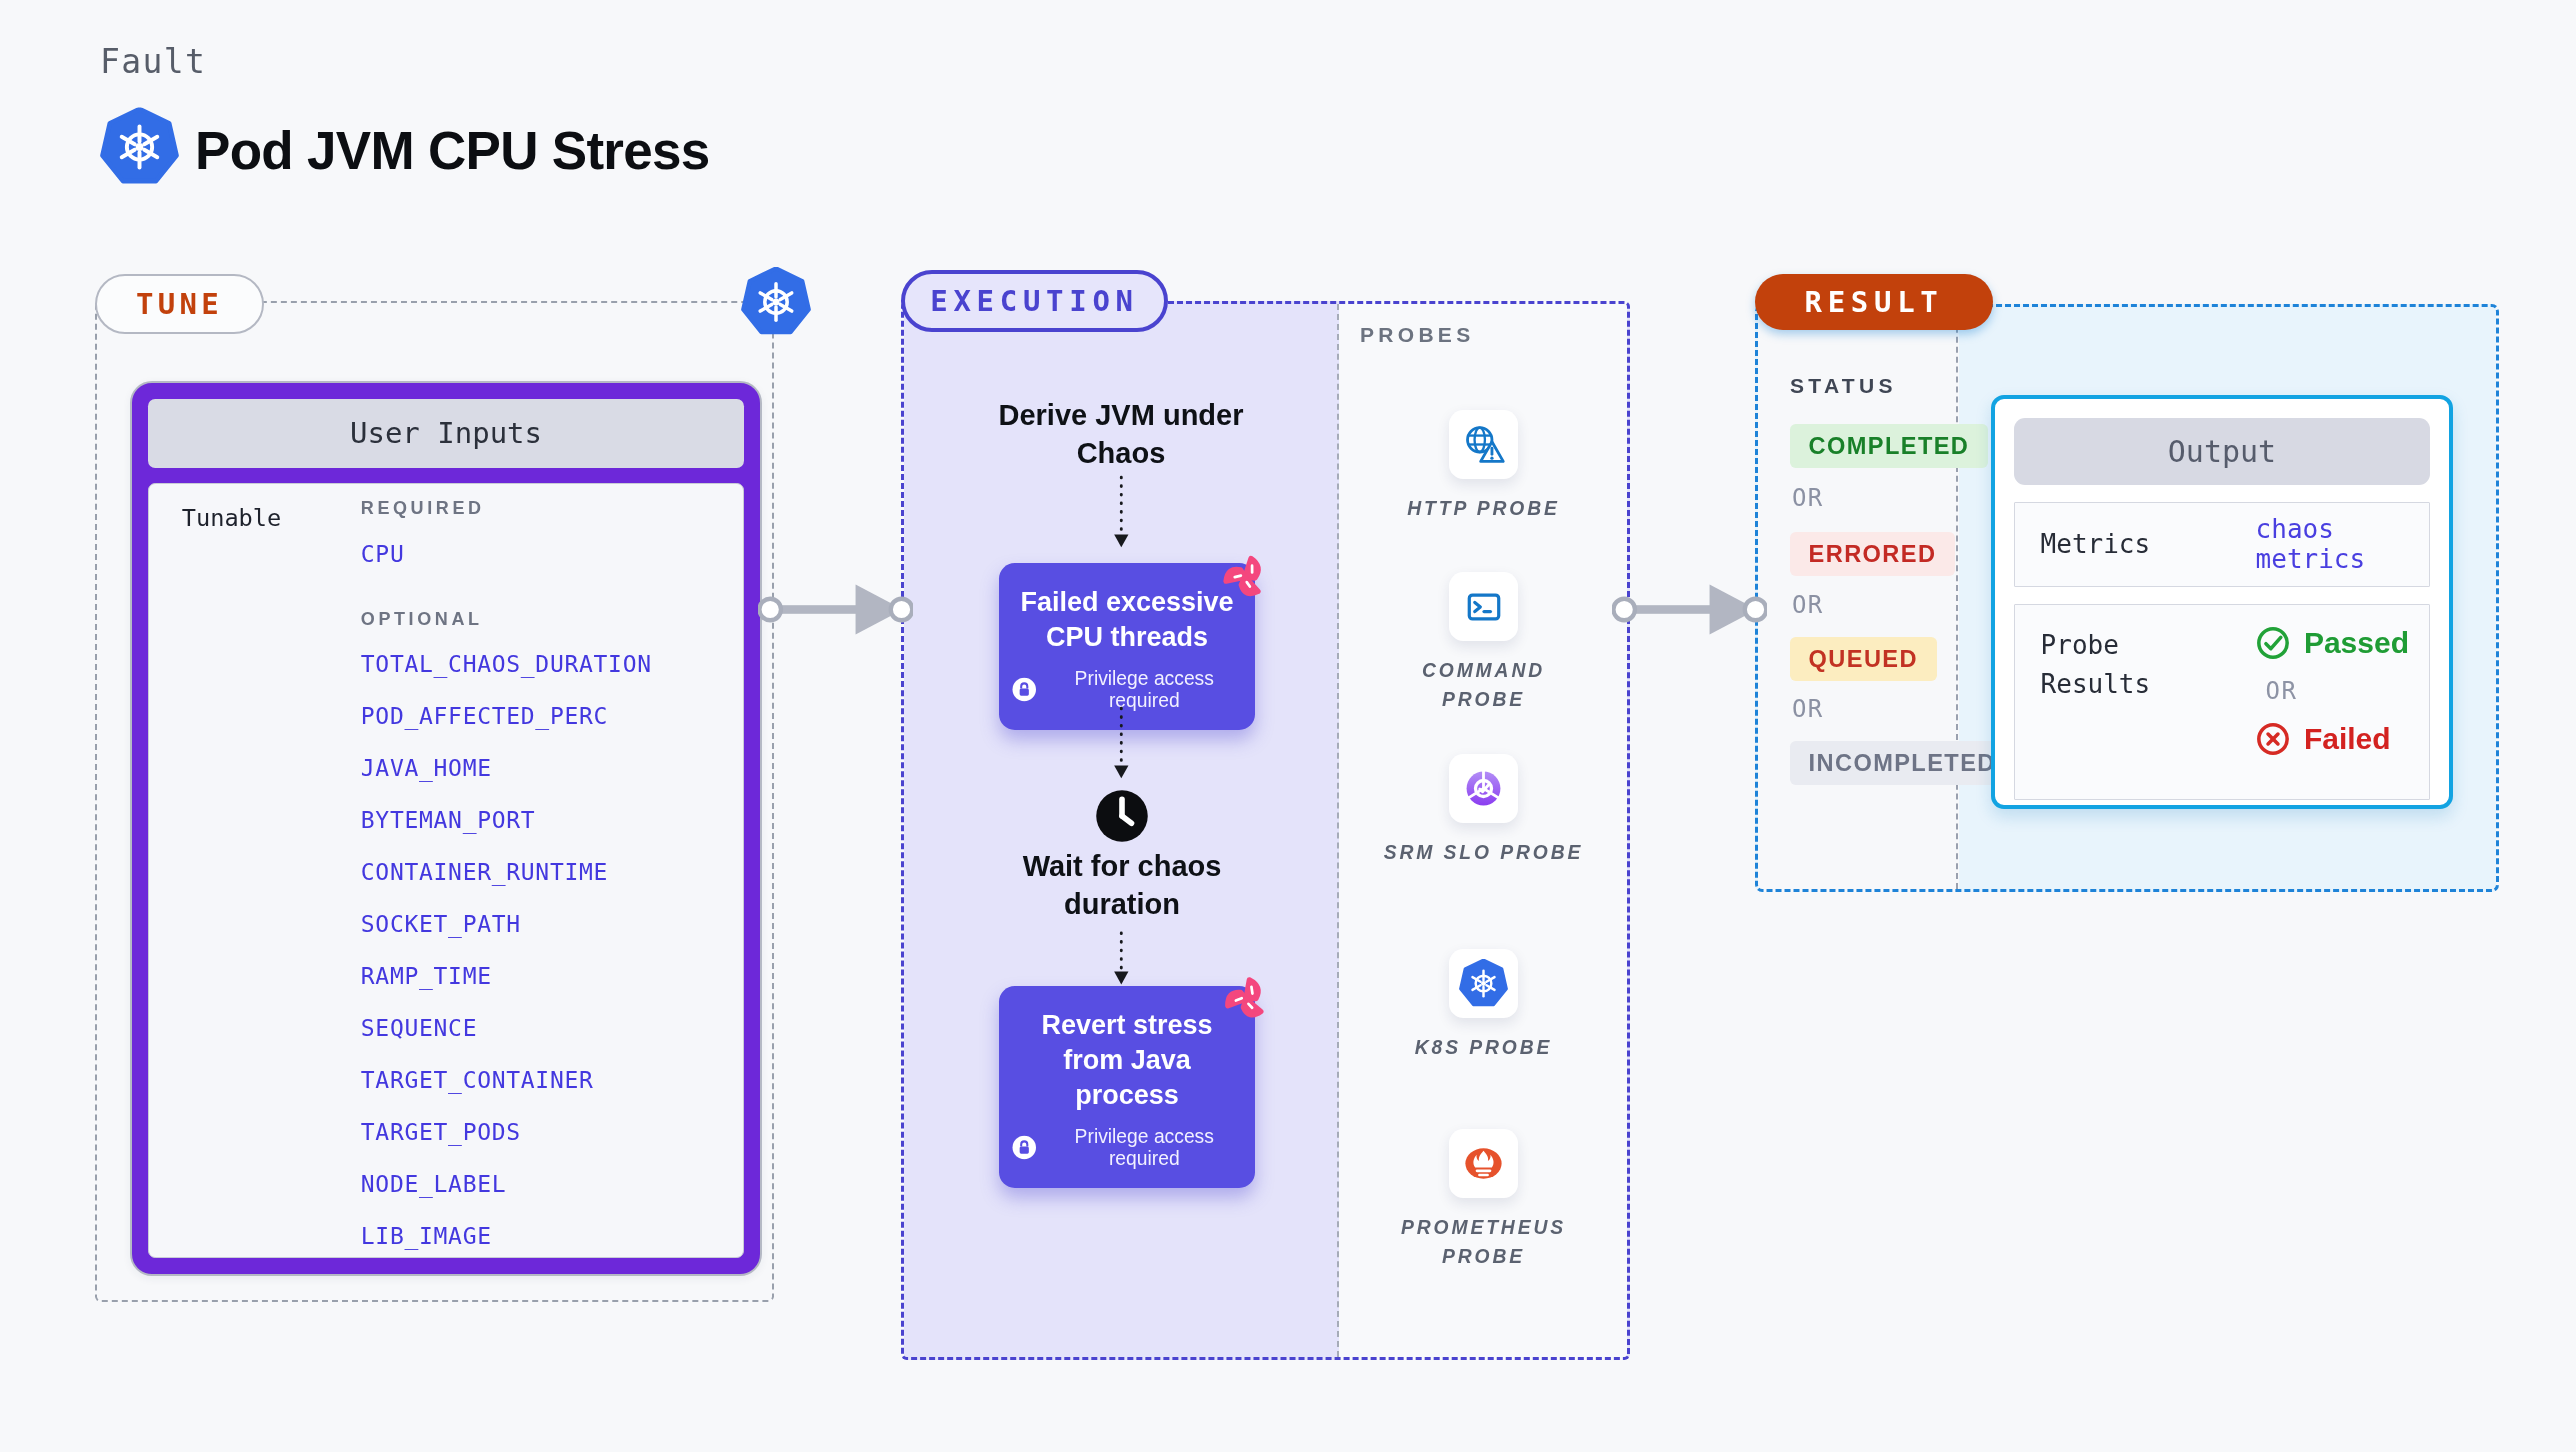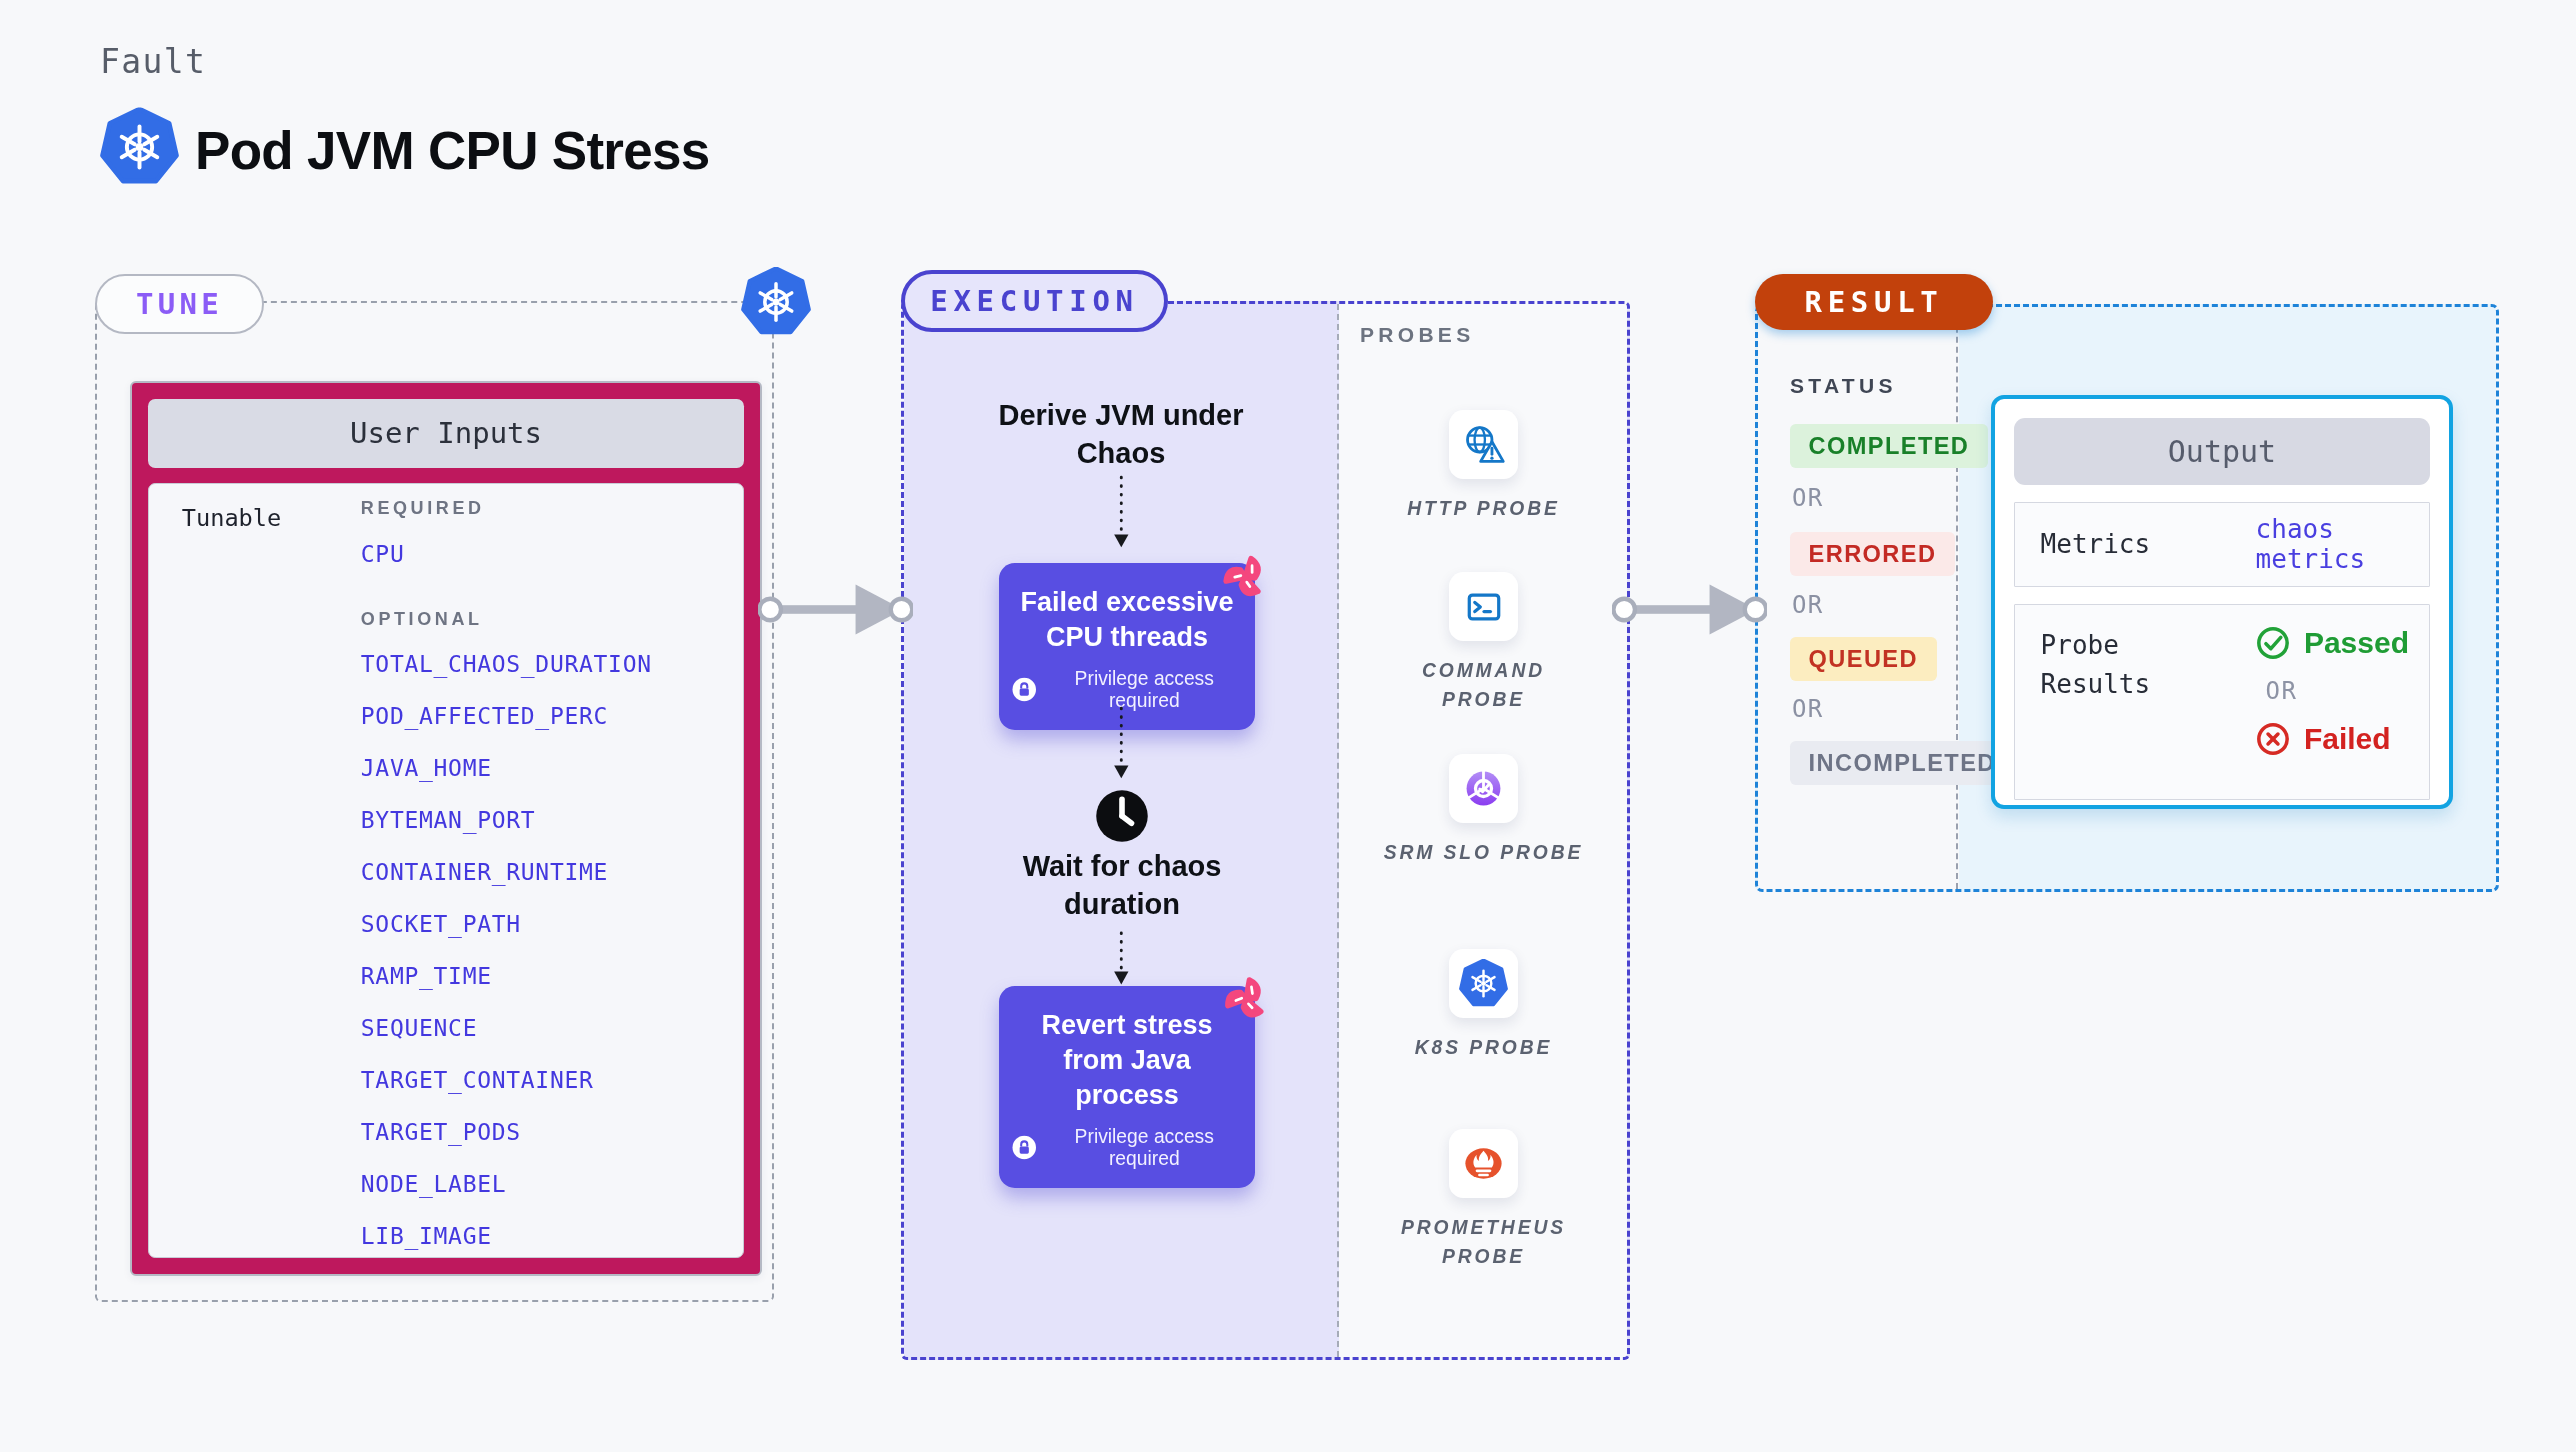--- a/index.html
+++ b/index.html
@@ -9,38 +9,38 @@
   .abs{position:absolute;}
 
   
   .fault{left:100px;top:42px;font-size:33px;color:#575d69;letter-spacing:1.4px;font-weight:500;}
   .page-title{left:195px;top:120px;font-size:53px;font-weight:bold;color:#0c0e12;letter-spacing:-0.7px;}
 
   
   .pill{display:flex;align-items:center;justify-content:center;border-radius:34px;
         font-weight:bold;letter-spacing:5.7px;z-index:6;}
   .pill-tune{left:95px;top:274px;width:165px;height:56px;background:#fbfcfd;border:2.9px solid #b4b8c3;
-             color:#8b5cf6;font-size:29px;letter-spacing:4.3px;}
+             color:#c2410c;font-size:29px;letter-spacing:4.3px;}
   .pill-exec{left:901px;top:270px;width:259px;height:54px;background:#e6e5fb;border:4.3px solid #4a43cf;
              color:#4a43cf;font-size:29px;}
   .pill-result{left:1755px;top:274px;width:238px;height:56px;background:#c2410c;color:#ffffff;
                font-size:29px;box-shadow:0 4.3px 10px rgba(15,122,210,.35);}
 
   
   .tune-box{left:95px;top:301px;width:675px;height:997px;border:2.9px dashed #99a0ac;border-radius:5.7px;}
   .exec-box{left:901px;top:301px;width:723px;height:1053px;border:3.6px dashed #4a43cf;border-radius:5.7px;
             background:linear-gradient(90deg,#e4e3fa 0px,#e4e3fa 435px,#f8f9fb 435px);}
   .exec-divider{left:433px;top:0;bottom:0;width:0;border-left:2.1px dashed #a6abb8;}
   .result-box{left:1755px;top:304px;width:738px;height:582px;border:3.6px dashed #1e83d8;border-radius:7.2px;
               background:linear-gradient(90deg,rgba(232,244,252,0) 0px,rgba(232,244,252,0) 201px,#e8f4fc 201px);}
   .result-divider{left:198px;top:0;bottom:0;width:0;border-left:2.1px dashed #9aa0ae;}
 
   
-  .ui-card{left:130px;top:381px;width:628px;height:891px;background:#be185d;border:2.1px solid #b5b9c4;
-           border-radius:6px;box-shadow:0 2.9px 8.6px rgba(40,50,80,.06);}
+  .ui-card{left:130px;top:381px;width:628px;height:891px;background:#6d28d9;border:2.1px solid #b5b9c4;
+           border-radius:22px;box-shadow:0 2.9px 8.6px rgba(40,50,80,.06);}
   .ui-header{left:15.8px;top:15.8px;right:15.8px;height:69px;background:#d9dbe5;border-radius:7.2px;
              display:flex;align-items:center;justify-content:center;font-size:29px;color:#2b303b;}
   .ui-panel{left:15.8px;top:100px;right:15.8px;bottom:15.8px;background:#f6f7fa;border:1.4px solid #c9ccd6;border-radius:7.2px;}
   .tunable{left:33px;top:20px;font-size:23.6px;color:#1e222c;}
   .param-col{left:212px;top:14.3px;right:21.5px;}
   .group-heading{font-size:18px;font-weight:bold;letter-spacing:3.6px;color:#6e7483;margin-bottom:21.5px;}
   .param-list{list-style:none;margin:0;padding:0;}
   .param-list li{font-size:23px;letter-spacing:0.7px;color:#4338df;margin-bottom:26px;cursor:pointer;}
   .gap-after{height:15.8px;}
 

